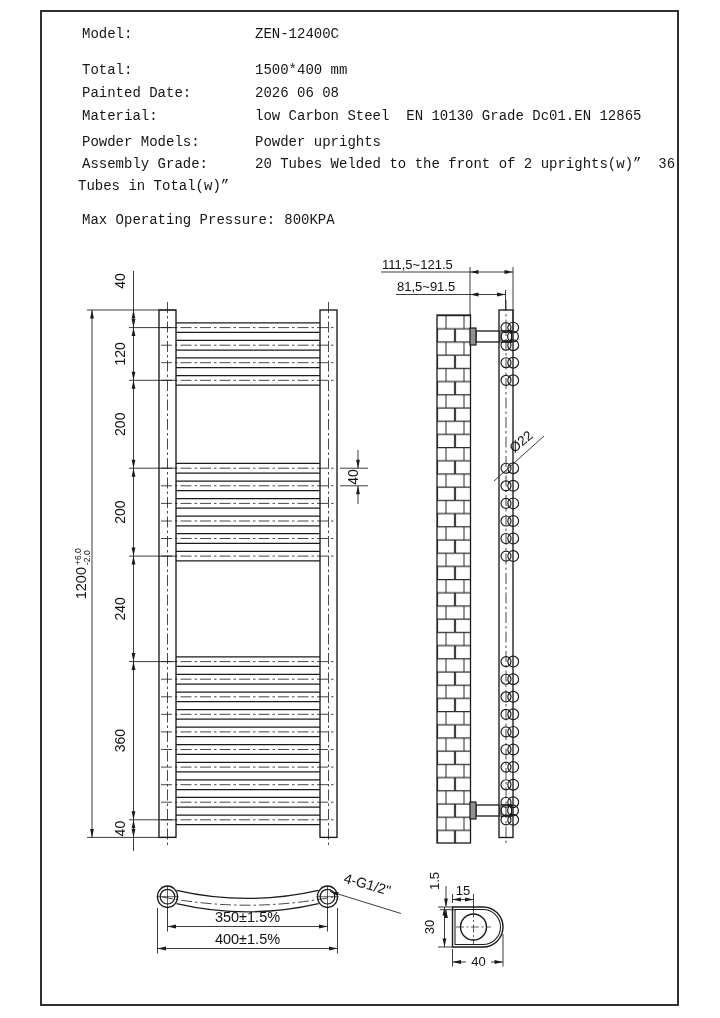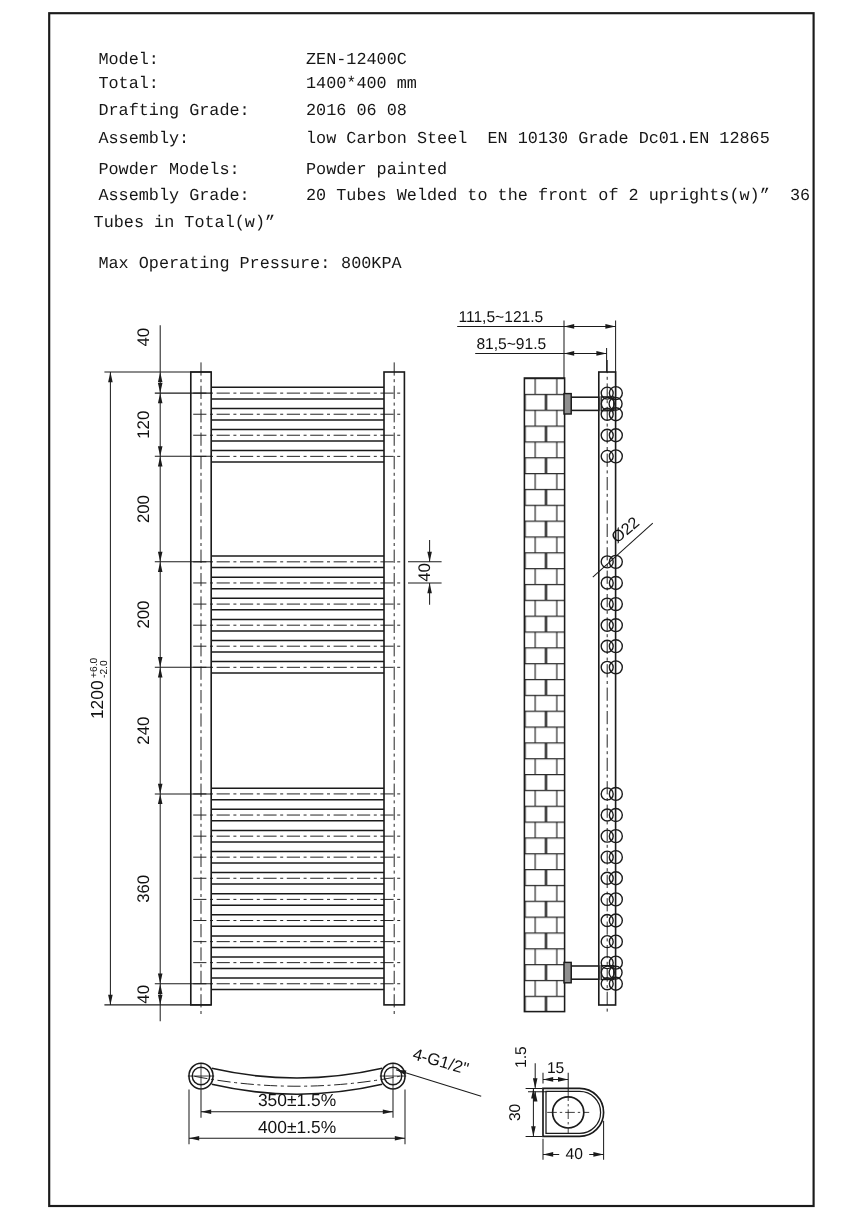--- a/index.html
+++ b/index.html
@@ -262,22 +262,22 @@
         <line x1="503" y1="934" x2="503" y2="966.5" stroke="#1b1b1b" stroke-width="0.85" fill="none"></line>
         <line x1="452.5" y1="962" x2="466" y2="962" stroke="#1b1b1b" stroke-width="0.85" fill="none"></line>
         <line x1="491" y1="962" x2="503" y2="962" stroke="#1b1b1b" stroke-width="0.85" fill="none"></line>
         <polygon points="452.50,962.00 461.00,960.10 461.00,963.90" fill="#1b1b1b"></polygon>
         <polygon points="503.00,962.00 494.50,963.90 494.50,960.10" fill="#1b1b1b"></polygon>
         <text font-size="13" text-anchor="middle" transform="translate(478.5,966)">40</text>
       </g>
   </svg>
 
   <div id="title-block">
-    <div class="r" style="top:42px"><span class="lbl">Model:</span><span class="val">ZEN-12400C</span></div>
-    <div class="r" style="top:62px"><span class="lbl">Total:</span><span class="val">1400*400 mm</span></div>
-    <div class="r" style="top:85px"><span class="lbl">Drafting Grade:</span><span class="val">2016 06 08</span></div>
-    <div class="r" style="top:108px"><span class="lbl">Assembly:</span><span class="val">low Carbon Steel  EN 10130 Grade Dc01.EN 12865</span></div>
-    <div class="r" style="top:134px"><span class="lbl">Powder Models:</span><span class="val">Powder painted</span></div>
+    <div class="r" style="top:26px"><span class="lbl">Model:</span><span class="val">ZEN-12400C</span></div>
+    <div class="r" style="top:62px"><span class="lbl">Total:</span><span class="val">1500*400 mm</span></div>
+    <div class="r" style="top:85px"><span class="lbl">Painted Date:</span><span class="val">2026 06 08</span></div>
+    <div class="r" style="top:108px"><span class="lbl">Material:</span><span class="val">low Carbon Steel  EN 10130 Grade Dc01.EN 12865</span></div>
+    <div class="r" style="top:134px"><span class="lbl">Powder Models:</span><span class="val">Powder uprights</span></div>
     <div class="r" style="top:156px"><span class="lbl">Assembly Grade:</span><span class="val">20 Tubes Welded to the front of 2 uprights(w)”  36</span></div>
     <div class="r cont" style="top:178px"><span class="val">Tubes in Total(w)”</span></div>
     <div class="r last" style="top:212px"><span class="lbl">Max Operating Pressure:</span><span class="val">800KPA</span></div>
   </div>
 </div>
 
 </body></html>

